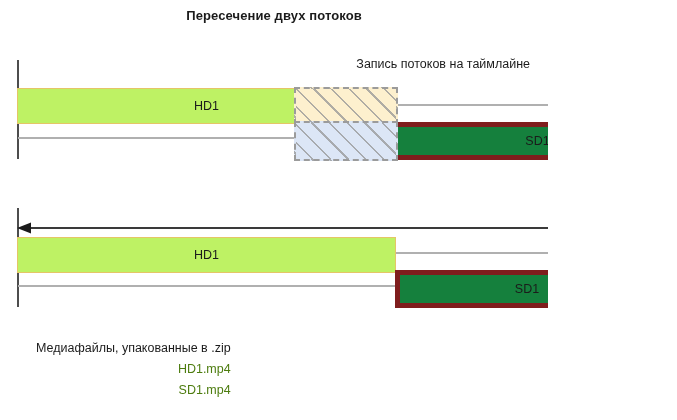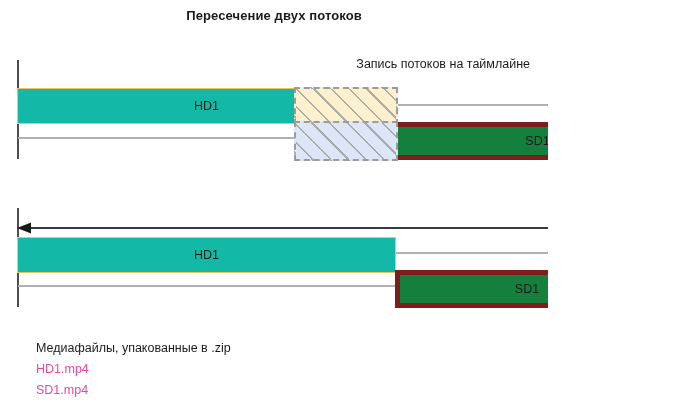--- a/index.html
+++ b/index.html
@@ -58,21 +58,21 @@
   
   .bar {
     box-sizing: border-box;
     display: flex;
     align-items: center;
     justify-content: center;
     font-size: 12.5px;
     color: #1b1b1b;
   }
   .bar-hd {
-    background: #14b8a6;
+    background: #bef264;
     border: 1px solid #e5c567;
   }
   .bar-sd {
     background: #15803d;
     border: 5px solid #7f1d1d;
   }
 
   
   .hatch {
     box-sizing: border-box;
@@ -106,24 +106,25 @@
   
   .files { left: 36px; top: 341px; }
   .file-head {
     font-size: 12.5px;
     color: #1b1b1b;
     margin-bottom: 7px;
     white-space: nowrap;
   }
   .file-item {
     font-size: 12.5px;
-    color: #ec4899;
+    color: #4d7c0f;
     margin-left: 0;
     margin-bottom: 7px;
     white-space: nowrap;
+    text-align: right;
   }
 </style>
 </head>
 <body>
 
 <div id="canvas">
 
   <div class="abs title">Пересечение двух потоков</div>
 
   <div class="abs caption caption-timeline">Запись потоков на таймлайне</div>

